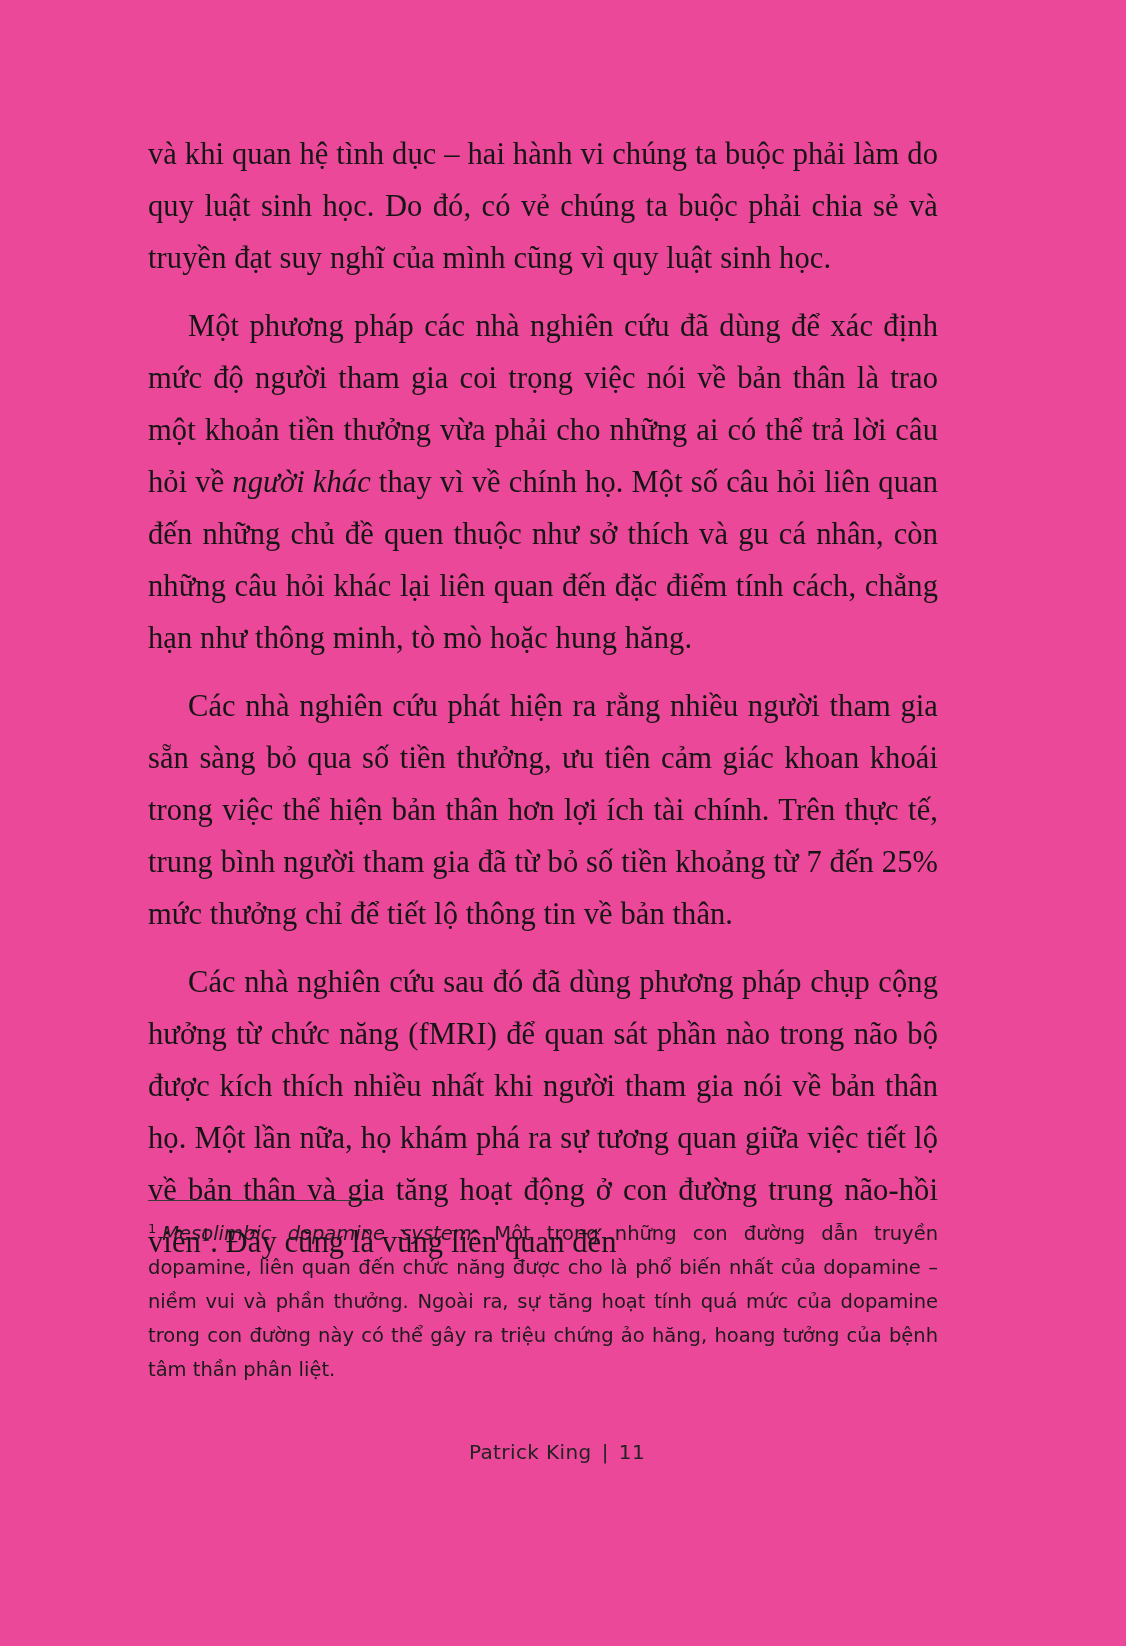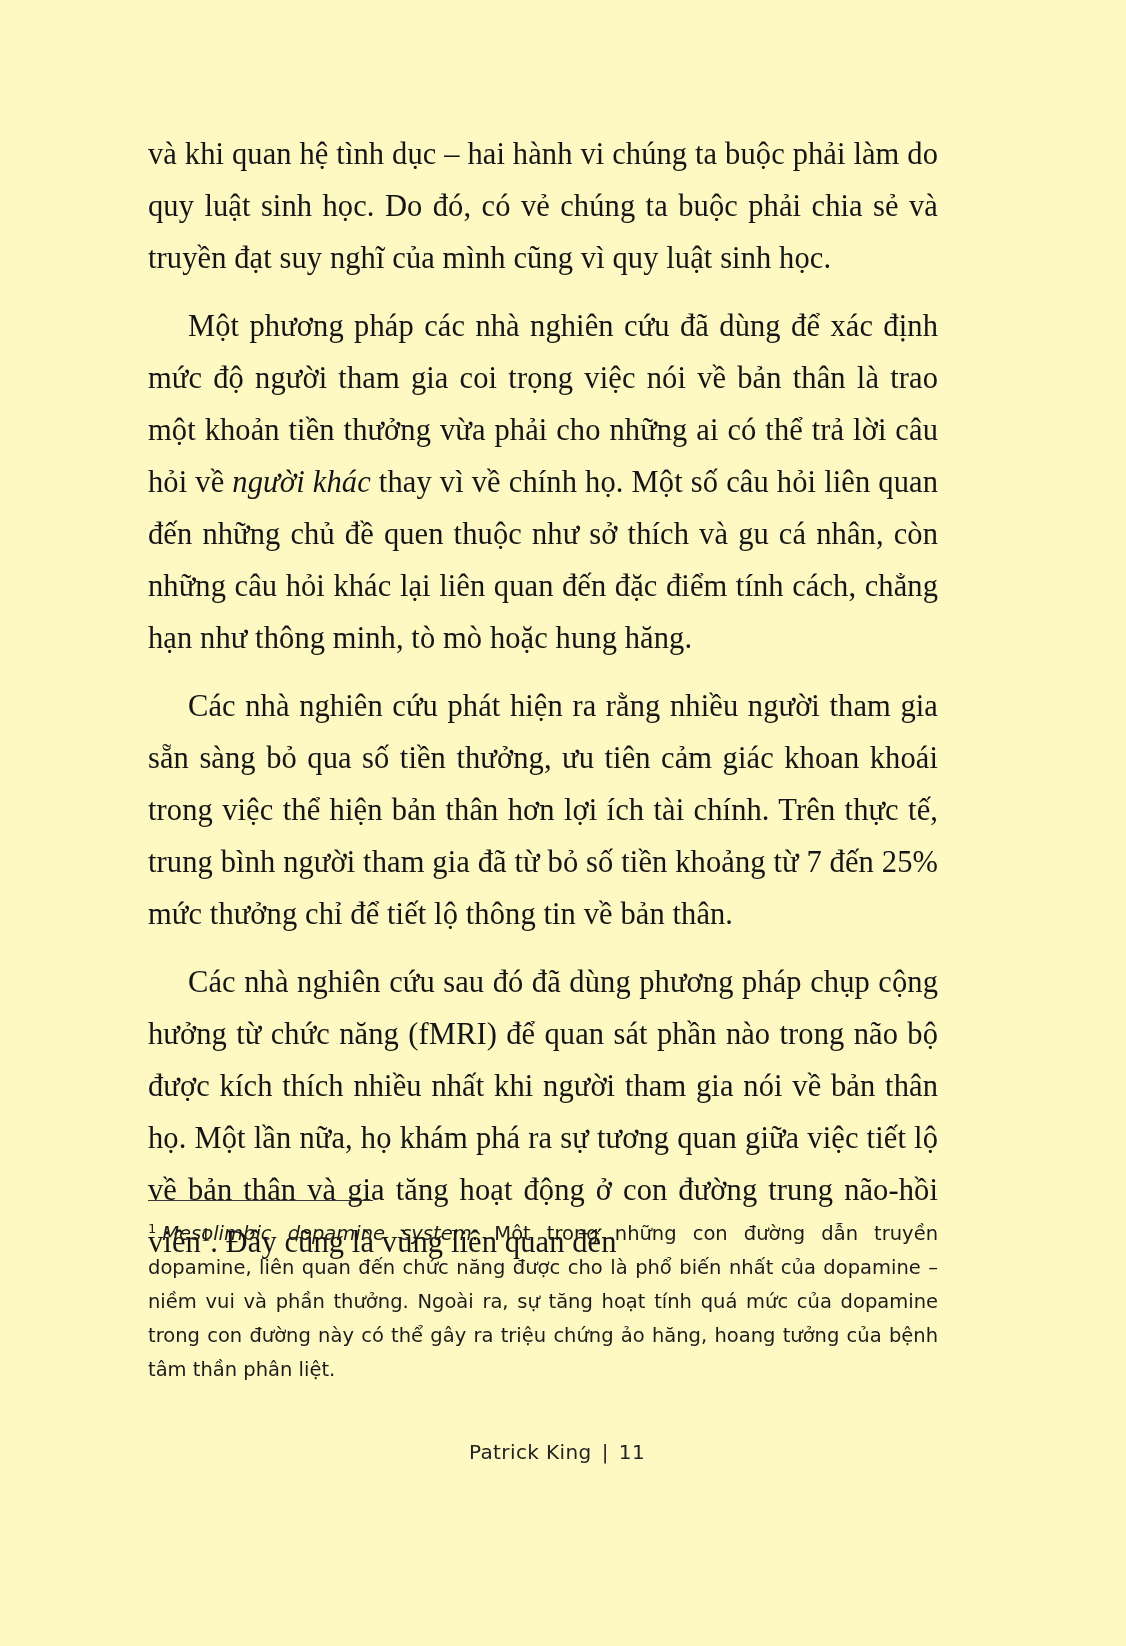--- a/index.html
+++ b/index.html
@@ -13,21 +13,21 @@
     position: relative;
     font-family: "Liberation Serif", serif;
     color: #111111;
     overflow: hidden;
   }
   .page {
     position: absolute;
     left: 0; top: 0;
     width: 1126px;
     height: 1646px;
-    background: #fef9c3;
+    background: #ec4899;
   }
   .content {
     position: absolute;
     left: 148px;
     top: 128px;
     width: 790px;
   }
   .para {
     font-family: "Liberation Serif", serif;
     font-size: 30.5px;

